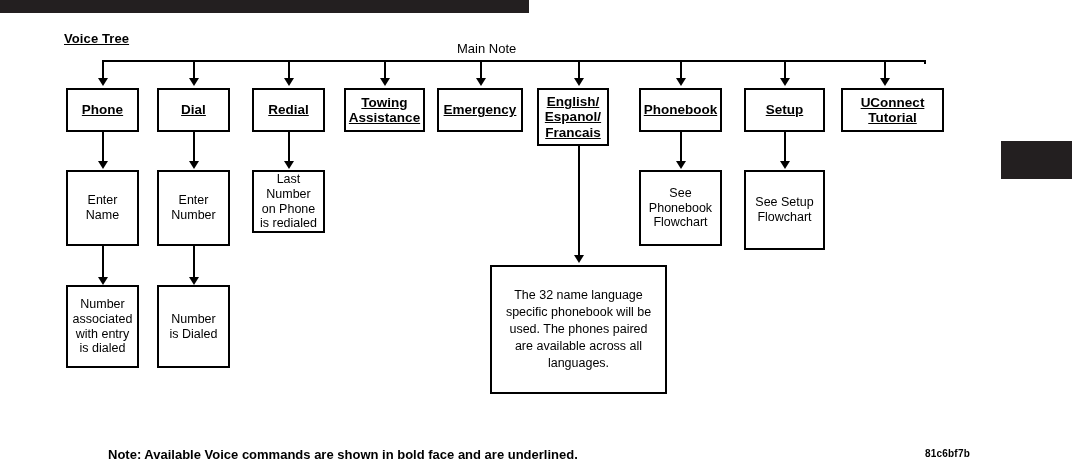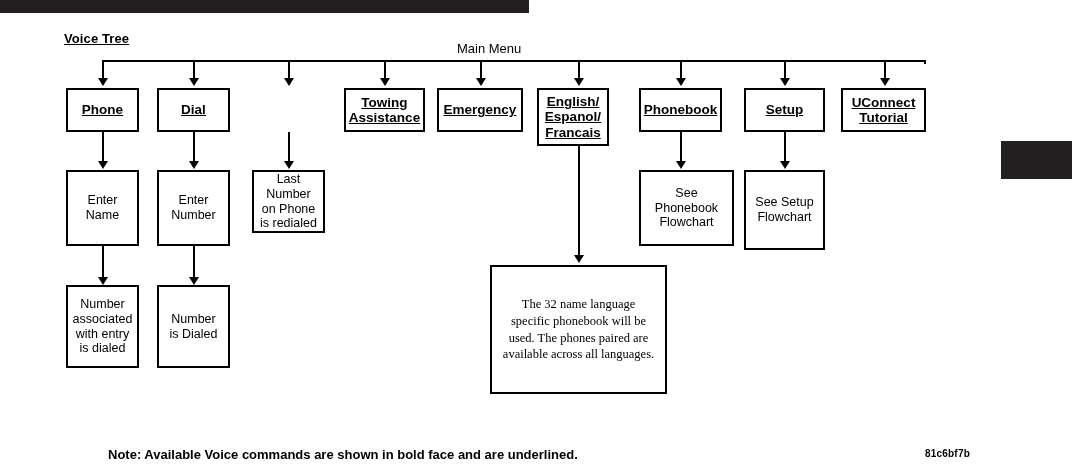--- a/index.html
+++ b/index.html
@@ -90,21 +90,20 @@
   .box.cmd .u { text-decoration: underline; }
   .box.plain {
     font-size: 12.5px;
     font-weight: normal;
     line-height: 1.18;
   }
   .box.note-box {
     font-size: 12.5px;
     line-height: 1.35;
     padding: 12px 10px;
-    font-family: Liberation Serif, serif;
   }
   .box .lines { display: block; }
 
   
   .bus {
     position: absolute;
     background: #000000;
   }
   .vline {
     position: absolute;
@@ -121,21 +120,21 @@
 </style>
 </head>
 <body>
 
 <div id="page">
 
   <div class="top-bar"></div>
   <div class="side-tab"></div>
 
   <div class="title">Voice Tree</div>
-  <div class="main-menu-label">Main Menu</div>
+  <div class="main-menu-label">Main Note</div>
 
   <div class="bus" style="left:102px; top:60px; width:824px; height:2px;"></div>
   <div class="vline" style="left:102px; top:60px; height:4px;"></div>
   <div class="vline" style="left:924px; top:60px; height:4px;"></div>
 
   <div class="vline" style="left:102px; top:60px; height:19px;"></div>
   <div class="arrowhead" style="left:98px; top:78px;"></div>
 
   <div class="vline" style="left:193px; top:60px; height:19px;"></div>
   <div class="arrowhead" style="left:189px; top:78px;"></div>
@@ -162,20 +161,23 @@
   <div class="arrowhead" style="left:880px; top:78px;"></div>
 
   <div class="box cmd" style="left:66px; top:88px; width:73px; height:44px;">
     <span class="u">Phone</span>
   </div>
 
   <div class="box cmd" style="left:157px; top:88px; width:73px; height:44px;">
     <span class="u">Dial</span>
   </div>
 
+  <div class="box cmd" style="left:252px; top:88px; width:73px; height:44px;">
+    <span class="u">Redial</span>
+  </div>
 
   <div class="box cmd" style="left:344px; top:88px; width:81px; height:44px;">
     <span class="lines">
       <span class="u">Towing</span><br>
       <span class="u">Assistance</span>
     </span>
   </div>
 
   <div class="box cmd" style="left:437px; top:88px; width:86px; height:44px;">
     <span class="u">Emergency</span>
@@ -190,21 +192,21 @@
   </div>
 
   <div class="box cmd" style="left:639px; top:88px; width:83px; height:44px;">
     <span class="u">Phonebook</span>
   </div>
 
   <div class="box cmd" style="left:744px; top:88px; width:81px; height:44px;">
     <span class="u">Setup</span>
   </div>
 
-  <div class="box cmd" style="left:841px; top:88px; width:85px; height:44px;">
+  <div class="box cmd" style="left:841px; top:88px; width:103px; height:44px;">
     <span class="lines">
       <span class="u">UConnect</span><br>
       <span class="u">Tutorial</span>
     </span>
   </div>
 
   <div class="vline" style="left:102px; top:132px; height:30px;"></div>
   <div class="arrowhead" style="left:98px; top:161px;"></div>
 
   <div class="vline" style="left:193px; top:132px; height:30px;"></div>
@@ -238,21 +240,21 @@
 
   <div class="box plain" style="left:252px; top:170px; width:73px; height:63px;">
     <span class="lines">
       <span>Last</span><br>
       <span>Number</span><br>
       <span>on Phone</span><br>
       <span>is redialed</span>
     </span>
   </div>
 
-  <div class="box plain" style="left:639px; top:170px; width:95px; height:76px;">
+  <div class="box plain" style="left:639px; top:170px; width:83px; height:76px;">
     <span class="lines">
       <span>See</span><br>
       <span>Phonebook</span><br>
       <span>Flowchart</span>
     </span>
   </div>
 
   <div class="box plain" style="left:744px; top:170px; width:81px; height:80px;">
     <span class="lines">
       <span>See Setup</span><br>

